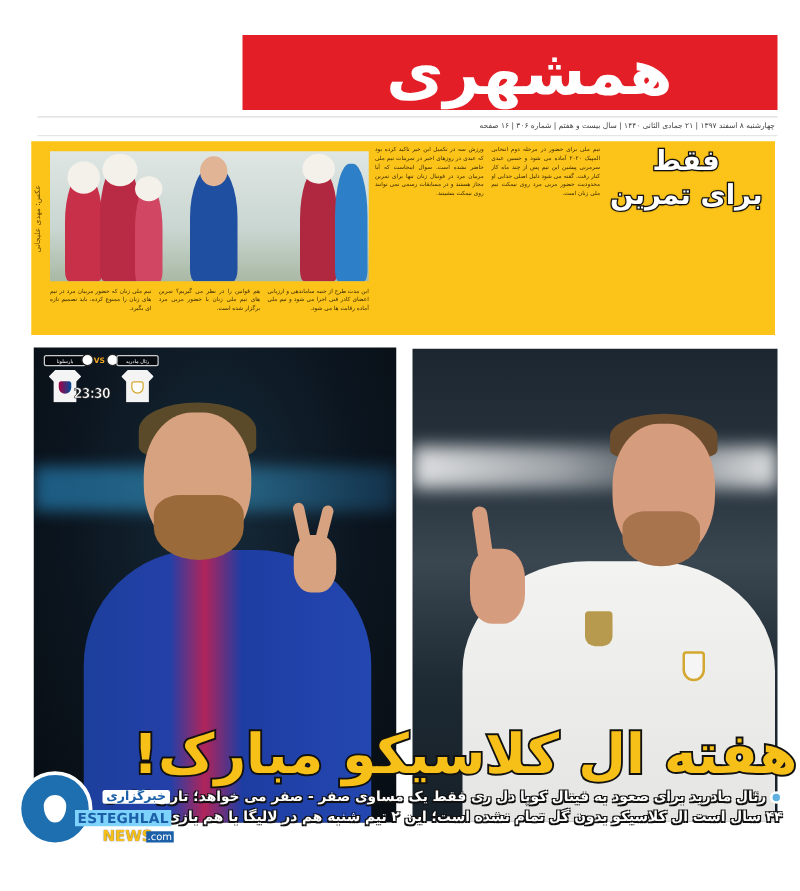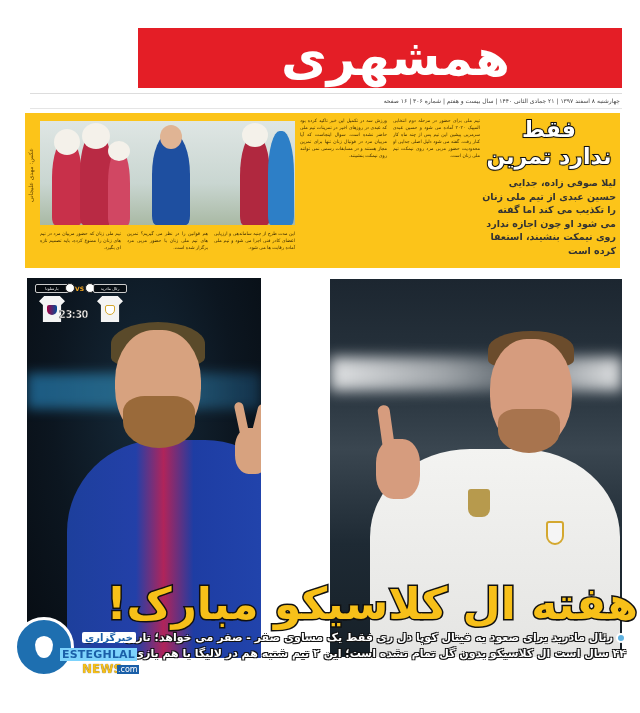--- a/index.html
+++ b/index.html
@@ -1,21 +1,21 @@
 <!DOCTYPE html>
 <html><head>
 <meta charset="utf-8">
 <style>
   * { box-sizing: border-box; margin: 0; padding: 0; }
   body { width: 640px; height: 713px; background: #ffffff; position: relative; overflow: hidden; font-family: "DejaVu Sans", sans-serif; }
   .page { position: absolute; left: 0; top: 0; width: 640px; height: 713px; background: #fff; }
 
   
   .masthead { position: absolute; left: 22px; top: 28px; width: 600px; height: 62px; }
-  .logo-red { position: absolute; right: 0; top: 0; width: 484px; height: 60px; background: #e41e26; display: flex; align-items: center; justify-content: center; direction: rtl; padding-left: 31px; }
+  .logo-red { position: absolute; right: 0; top: 0; width: 428px; height: 60px; background: #e41e26; display: flex; align-items: center; justify-content: center; direction: rtl; padding-left: 31px; }
   .logo-red span { color: #fff; font-family: "DejaVu Sans", sans-serif; font-weight: bold; font-size: 50px; letter-spacing: 2px; line-height: 60px; }
   .logo-grey { position: absolute; left: 4px; top: 0; width: 168px; height: 60px; display: flex; align-items: center; justify-content: center; direction: rtl; }
   .logo-grey span { color: #a8b0b5; font-family: "DejaVu Sans", sans-serif; font-weight: bold; font-size: 50px; line-height: 60px; }
   .dateline-rule { position: absolute; left: 30px; top: 93px; width: 592px; height: 1px; background: #ddd; }
   .dateline { position: absolute; right: 20px; top: 97px; font-size: 6px; color: #444; direction: rtl; white-space: nowrap; }
   .dateline-rule2 { position: absolute; left: 30px; top: 108px; width: 592px; height: 1px; background: #e5e5e5; }
 
   
   .yellow-band { position: absolute; left: 25px; top: 113px; width: 595px; height: 155px; background: #fcc419; }
   .photo-box { position: absolute; left: 40px; top: 121px; width: 255px; height: 104px; background: linear-gradient(180deg,#dfe6e4 0%, #c9d6d1 60%, #a9b9a4 100%); overflow: hidden; }
@@ -33,21 +33,21 @@
   .photo-captions div { flex: 1; font-size: 4.6px; line-height: 7px; color: #3a2a00; text-align: justify; }
 
   .body-cols { position: absolute; left: 300px; top: 117px; width: 180px; height: 145px; display: flex; direction: rtl; gap: 6px; }
   .body-cols div { flex: 1; font-size: 4.6px; line-height: 7.1px; color: #3a2a00; text-align: justify; overflow: hidden; }
 
   .headline-box { position: absolute; left: 482px; top: 116px; width: 134px; height: 148px; direction: rtl; }
   .hl-title { display: block; font-weight: bold; color: #fff; font-size: 22px; line-height: 27px; text-align: center; -webkit-text-stroke: 2px #111; paint-order: stroke fill; text-shadow: 0 0 2px #111; }
   .hl-sub { margin-top: 6px; font-weight: bold; font-size: 9.5px; line-height: 13.5px; color: #333; text-align: right; }
 
   
-  .photo-left { position: absolute; left: 27px; top: 278px; width: 234px; height: 380px; overflow: hidden; background: radial-gradient(ellipse at 50% 35%, #162a3a 0%, #0c1620 55%, #070c12 100%); }
+  .photo-left { position: absolute; left: 27px; top: 278px; width: 290px; height: 380px; overflow: hidden; background: radial-gradient(ellipse at 50% 35%, #162a3a 0%, #0c1620 55%, #070c12 100%); }
   .photo-left .blur-band { position: absolute; left: 0; top: 95px; width: 100%; height: 36px; background: linear-gradient(90deg, rgba(40,140,200,0.6), rgba(60,170,220,0.5), rgba(40,120,180,0.3)); filter: blur(6px); }
   .photo-right { position: absolute; left: 330px; top: 279px; width: 292px; height: 378px; overflow: hidden; background: linear-gradient(180deg, #1c2630 0%, #2a3640 30%, #3a4650 45%, #1e2a34 70%, #162028 100%); }
   .photo-right .lights { position: absolute; left: 0; top: 78px; width: 100%; height: 34px; background: linear-gradient(90deg, rgba(255,255,255,0.85), rgba(255,255,255,0.55) 40%, rgba(255,255,255,0.3) 60%, rgba(255,255,255,0.85)); filter: blur(7px); }
 
   
   .messi-head { position: absolute; left: 88px; top: 52px; width: 86px; height: 112px; background: #d7a27f; border-radius: 45% 45% 48% 48%; }
   .messi-hair { position: absolute; left: 84px; top: 44px; width: 94px; height: 44px; background: #5a4a2a; border-radius: 50% 50% 20% 20%; }
   .messi-beard { position: absolute; left: 96px; top: 118px; width: 72px; height: 52px; background: #9a6a3a; border-radius: 30% 30% 50% 50%; }
   .messi-shirt { position: absolute; left: 40px; top: 162px; width: 230px; height: 230px; background: linear-gradient(90deg,#1d3f9c 0%, #2340a8 30%, #b0245a 42%, #1e3da3 55%, #2347b0 100%); border-radius: 40% 40% 0 0; }
   .messi-hand { position: absolute; left: 208px; top: 150px; width: 34px; height: 46px; background: #d7a27f; border-radius: 40%; }
@@ -127,22 +127,21 @@
     <div>تیم ملی زنان که حضور مربیان مرد در تیم های زنان را ممنوع کرده، باید تصمیم تازه ای بگیرد.</div>
   </div>
 
   <div class="body-cols">
     <div>تیم ملی برای حضور در مرحله دوم انتخابی المپیک ۲۰۲۰ آماده می شود و حسین عبدی سرمربی پیشین این تیم پس از چند ماه کار کنار رفت. گفته می شود دلیل اصلی جدایی او محدودیت حضور مربی مرد روی نیمکت تیم ملی زنان است.</div>
     <div>ورزش سه در تکمیل این خبر تاکید کرده بود که عبدی در روزهای اخیر در تمرینات تیم ملی حاضر نشده است. سوال اینجاست که آیا مربیان مرد در فوتبال زنان تنها برای تمرین مجاز هستند و در مسابقات رسمی نمی توانند روی نیمکت بنشینند.</div>
   </div>
 
   <div class="headline-box">
     <span class="hl-title">فقط</span>
-    <span class="hl-title">ندارد تمرین</span>
-    <p class="hl-sub">لیلا صوفی زاده، جدایی حسین عبدی از تیم ملی زنان را تکذیب می کند اما گفته می شود او چون اجازه ندارد روی نیمکت بنشیند، استعفا کرده است</p>
+    <span class="hl-title">برای تمرین</span>
   </div>
 
   <div class="photo-left">
     <div class="blur-band"></div>
     <div class="messi-shirt"></div>
     <div class="messi-hair"></div>
     <div class="messi-head"></div>
     <div class="messi-beard"></div>
     <div class="messi-finger1"></div>
     <div class="messi-finger2"></div>

